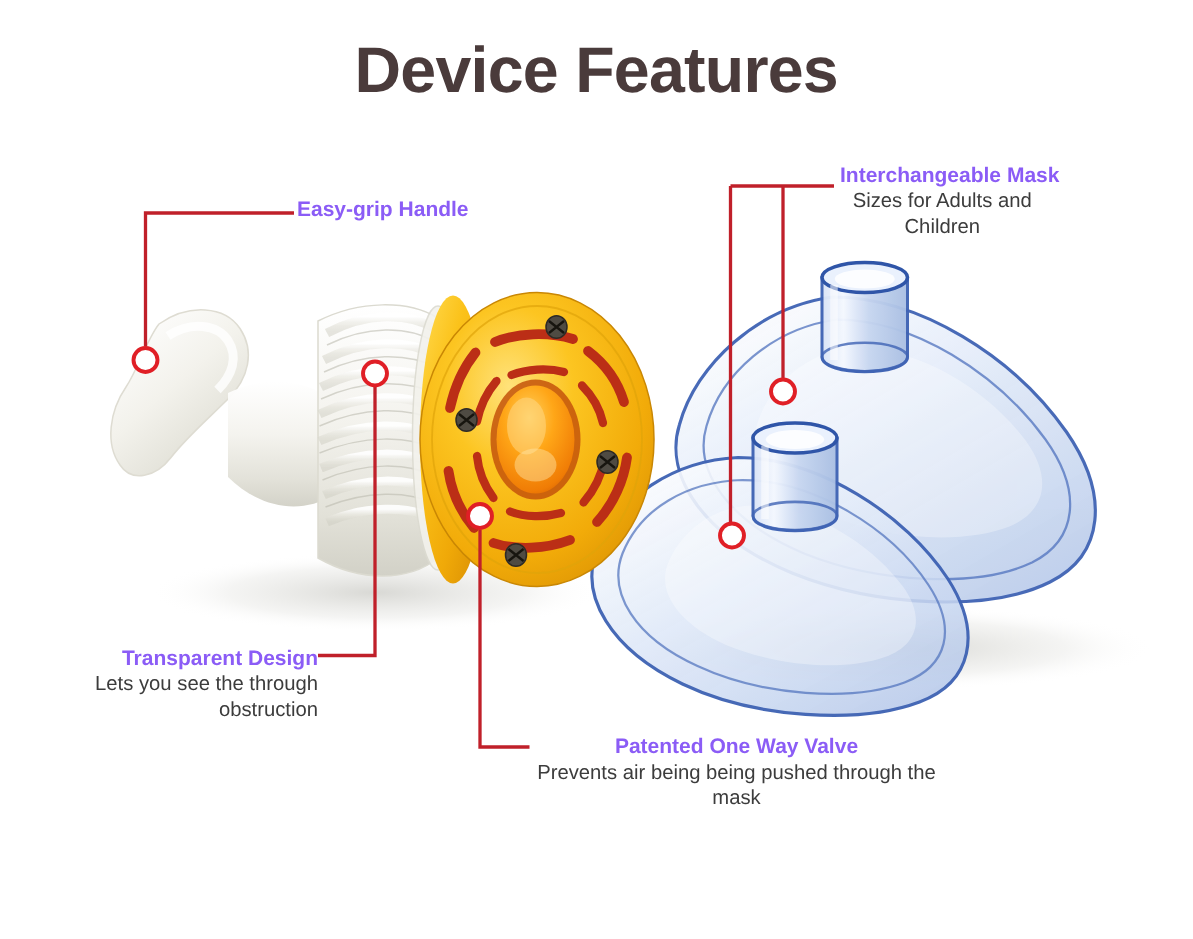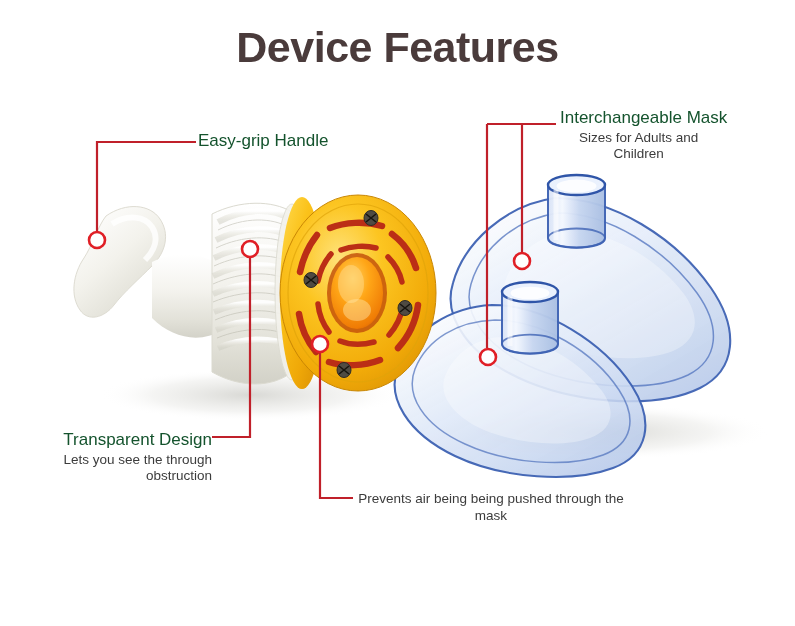--- a/index.html
+++ b/index.html
@@ -13,21 +13,21 @@
   
   .title{
     position:absolute;left:0;top:24px;width:795px;text-align:center;
     font-size:43px;font-weight:bold;color:#4a3b3b;letter-spacing:-0.5px;
     font-family:"Liberation Sans",sans-serif;line-height:1.1;
   }
 
   
   .callout{position:absolute;}
   .callout .head{
-    font-size:17px;font-weight:normal;color:#14532d;white-space:nowrap;
+    font-size:14px;font-weight:bold;color:#8b5cf6;white-space:nowrap;
     line-height:1.15;
   }
   .callout .sub{
     font-size:13.5px;font-weight:normal;color:#3c3c3c;line-height:1.25;
     margin-top:2px;
   }
 
   #lbl-handle{left:150px;top:131px;margin-left:48px;}
   #lbl-mask{left:560px;top:108px;text-align:left;}
   #lbl-mask .sub{text-align:center;padding-right:10px;}
@@ -253,16 +253,17 @@
     <div class="head">Interchangeable Mask</div>
     <div class="sub">Sizes for Adults and Children</div>
   </div>
 
   <div class="callout" id="lbl-transparent">
     <div class="head">Transparent Design</div>
     <div class="sub">Lets you see the through obstruction</div>
   </div>
 
   <div class="callout" id="lbl-valve">
+    <div class="head">Patented One Way Valve</div>
     <div class="sub">Prevents air being being pushed through the mask</div>
   </div>
 
 </div>
 
 </body></html>

